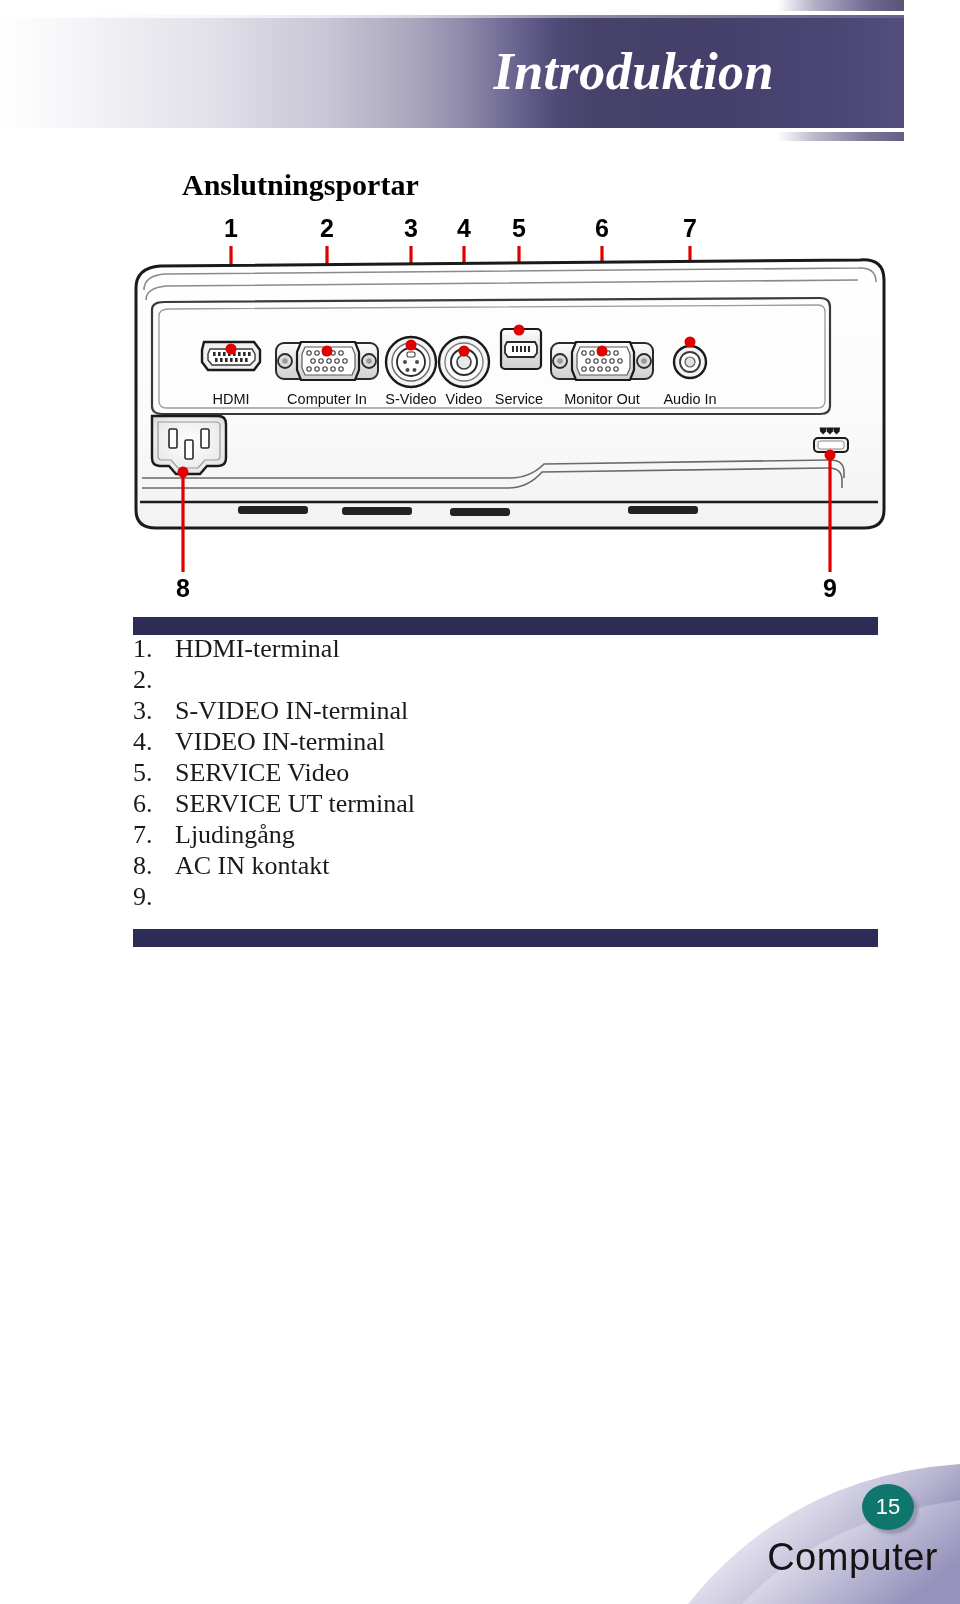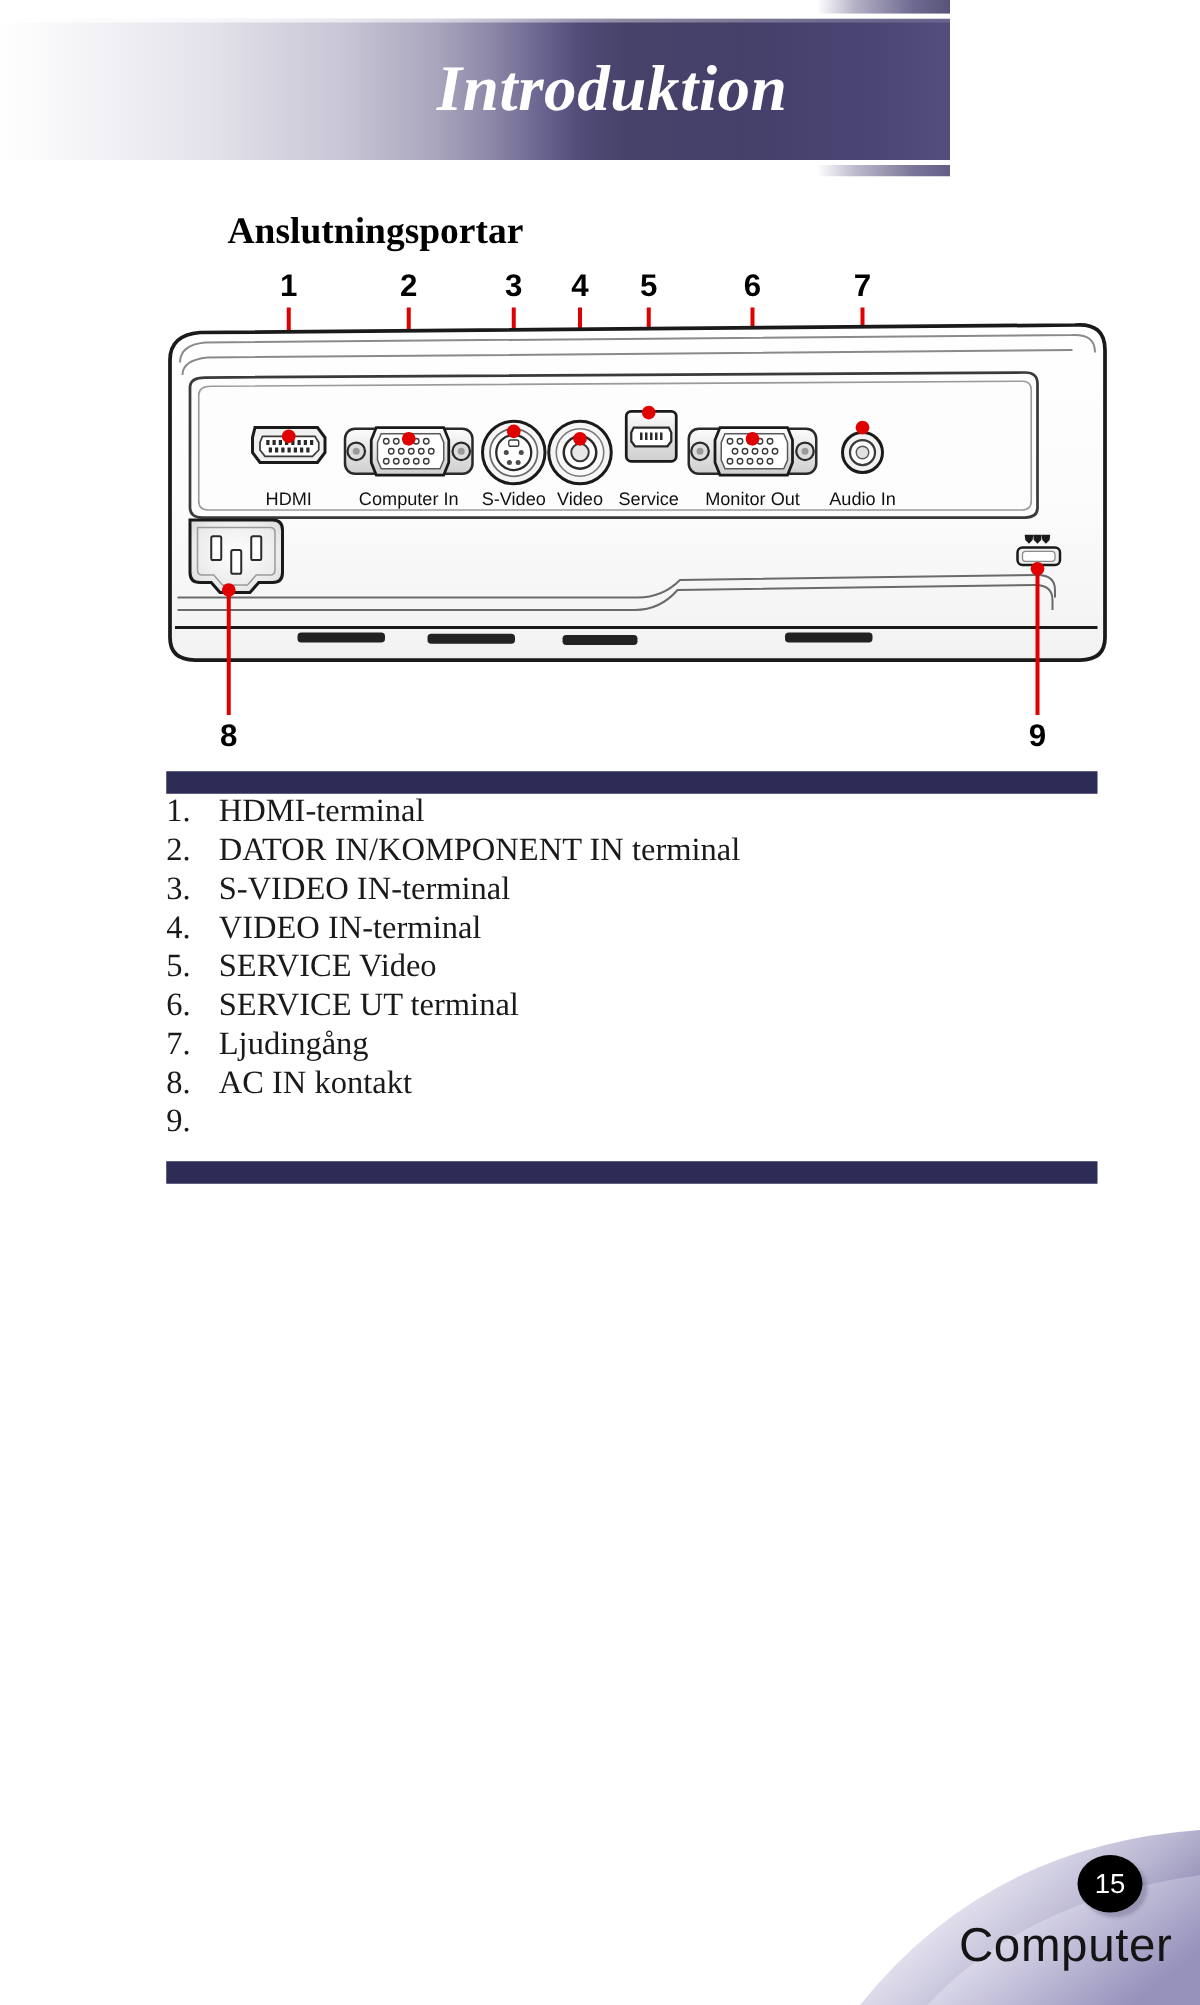--- a/index.html
+++ b/index.html
@@ -12,21 +12,21 @@
     height: 1604px;
     position: relative;
     overflow: hidden;
     font-family: "Liberation Serif", serif;
   }
 
   
   .header-wrap {
     position: absolute;
     top: 0; left: 0;
-    width: 760px;
+    width: 904px;
     height: 140px;
   }
   .hdr-thin-top {
     position: absolute;
     top: 0; left: 0; right: 0;
     height: 11px;
     background: linear-gradient(to right,
       #ffffff 0%, #ffffff 86%, #b4b1c6 90%, #6f6b92 96%, #585377 100%);
   }
   .hdr-gap-top {
@@ -153,21 +153,21 @@
     height: 224px;
     pointer-events: none;
   }
   .page-badge {
     position: absolute;
     left: 862px;
     top: 1484px;
     width: 52px;
     height: 46px;
     border-radius: 50%;
-    background: #000000;
+    background: #0f766e;
     box-shadow: 4px 4px 3px rgba(120,118,150,0.55);
     color: #ffffff;
     font-family: "Liberation Sans", sans-serif;
     font-size: 22px;
     display: flex;
     align-items: center;
     justify-content: center;
   }
   .lang-label {
     position: absolute;
@@ -442,21 +442,20 @@
 
 <div class="bar bar-top"></div>
 
 <div class="list">
   <div class="list-row">
     <span class="list-num">1.</span>
     <span class="list-text">HDMI-terminal</span>
   </div>
   <div class="list-row">
     <span class="list-num">2.</span>
-    <span class="list-text">DATOR IN/KOMPONENT IN terminal</span>
   </div>
   <div class="list-row">
     <span class="list-num">3.</span>
     <span class="list-text">S-VIDEO IN-terminal</span>
   </div>
   <div class="list-row">
     <span class="list-num">4.</span>
     <span class="list-text">VIDEO IN-terminal</span>
   </div>
   <div class="list-row">

